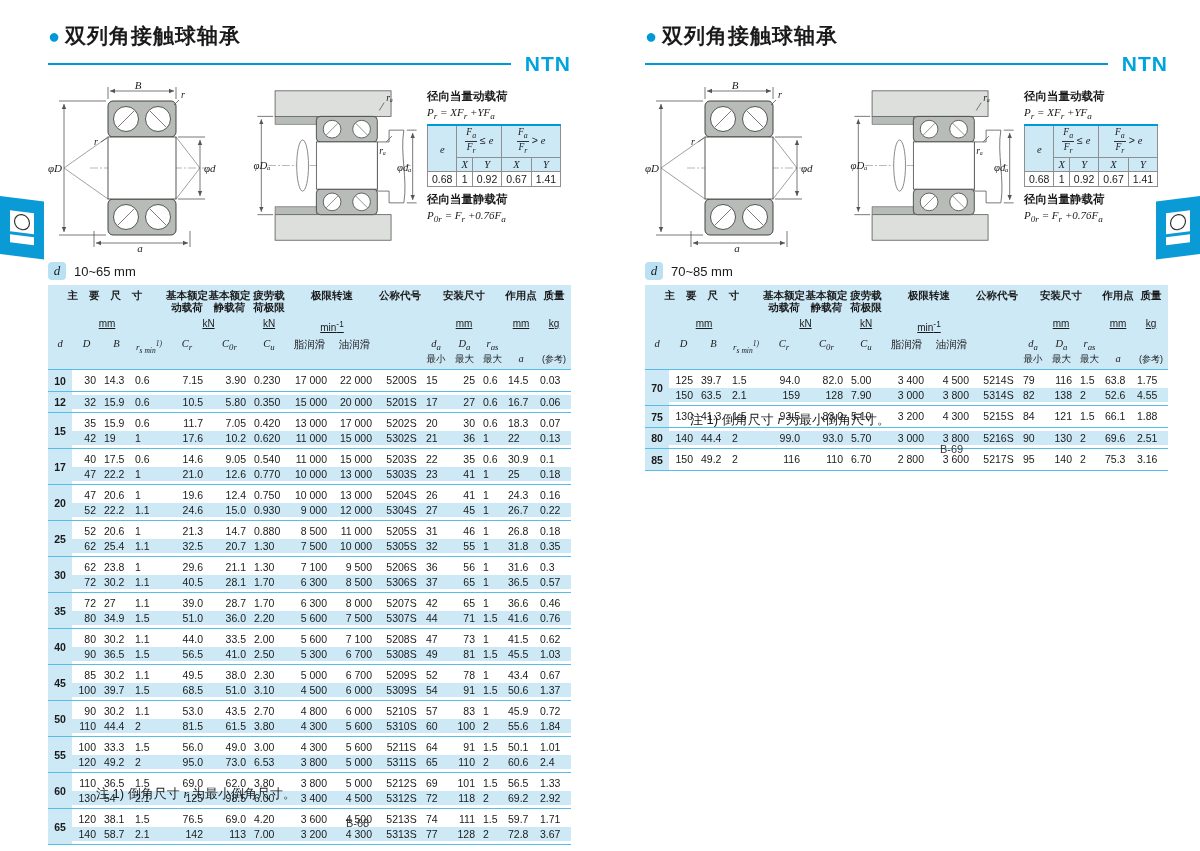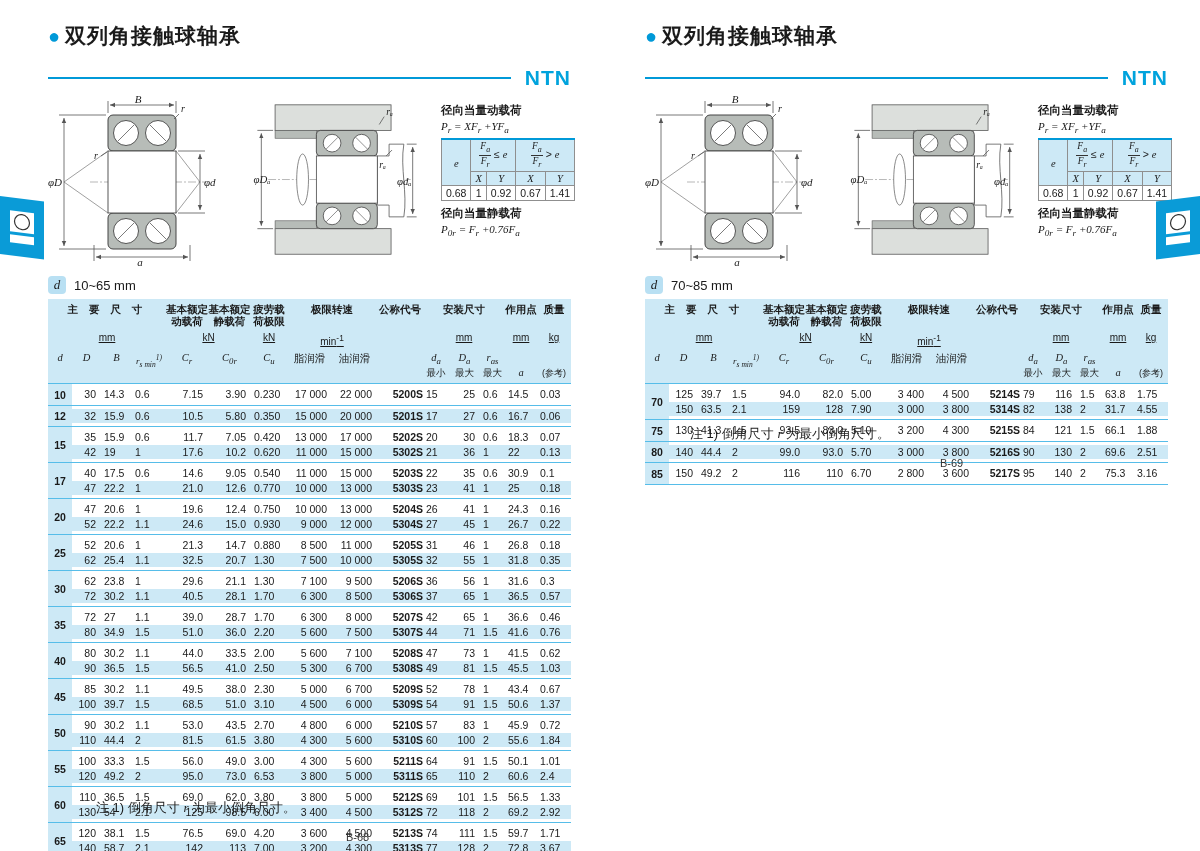--- a/index.html
+++ b/index.html
@@ -10,29 +10,29 @@
   .page{position:absolute;top:0;width:600px;height:851px;}
   .page.left{left:0;} .page.right{left:600px;}
   .content{position:relative;width:523px;}
   .page.left .content{margin-left:48px;}
   .page.right .content{margin-left:45px;}
 
   
   .pghead{margin-top:22px;}
   .titlerow{font-size:21px;font-weight:bold;letter-spacing:1px;display:flex;align-items:center;}
   .bullet{color:var(--accent);font-size:20px;margin-right:4px;line-height:1;}
-  .rulerow{display:flex;align-items:center;margin-top:17px;height:22px;}
+  .rulerow{display:flex;align-items:center;margin-top:3px;height:22px;}
   .rule{flex:1;height:2px;background:var(--accent);margin-right:14px;}
   .logo{color:var(--logo);font-weight:bold;font-size:21px;letter-spacing:1px;}
 
   
   .figs{display:flex;margin-top:6px;height:176px;align-items:flex-start;}
   .figs svg{flex:none;}
   .sym{font-family:"Liberation Serif",serif;font-style:italic;}
-  .loadblock{margin-left:20px;width:150px;font-size:10.5px;margin-top:8px;}
+  .loadblock{margin-left:6px;width:150px;font-size:10.5px;margin-top:8px;}
   .loadtitle{font-weight:bold;font-size:11.5px;}
   .formula{font-family:"Liberation Serif",serif;font-style:italic;font-size:11px;margin:2px 0 3px 0;}
   .loadtab{border-collapse:collapse;border-top:2px solid var(--accent);margin-bottom:5px;}
   .loadtab td{border:1px solid #8f8f8f;text-align:center;padding:1px 4px;font-size:10.5px;}
   .loadtab td.hb{background:var(--lblue);}
   .loadtab .vals td{background:#fff;}
   .frac{display:inline-flex;flex-direction:column;vertical-align:middle;line-height:10px;font-size:9.5px;
         font-family:"Liberation Serif",serif;font-style:italic;}
   .frac .fn{border-bottom:1px solid #333;padding:0 1px;}
 
@@ -55,21 +55,21 @@
   .spread{letter-spacing:4px;}
 
   .tgroup{position:relative;border-top:1px solid var(--sep);padding:3px 0;}
   .tgroup::before{content:"";position:absolute;left:0;top:0;bottom:0;width:24px;background:var(--lblue);}
   .dnum{position:absolute;left:0;top:50%;transform:translateY(-50%);width:24px;text-align:center;
         font-weight:bold;font-size:10.5px;z-index:1;}
   .trow{display:grid;grid-template-columns:var(--cols);height:14.5px;line-height:14.5px;font-size:10.5px;}
   .trow.alt{background:var(--lblue);}
   .cell.ra{text-align:right;padding-right:5px;}
   .cell.la{text-align:left;padding-left:3px;}
-  .cell.code{font-weight:bold;text-align:right;padding-left:3px;}
+  .cell.code{font-weight:normal;text-align:center;padding-left:3px;}
 
   .note{position:absolute;bottom:42px;font-size:13px;}
   .page.left .note{left:48px;} .page.right .note{left:45px;}
   .pagenum{position:absolute;bottom:16px;width:523px;text-align:center;font-size:11px;color:#333;}
   .page.left .pagenum{left:48px;} .page.right .pagenum{left:45px;}
 
   
   .tab{position:absolute;top:196px;width:44px;height:58px;background:#0a9bd7;z-index:5;
        display:flex;align-items:center;justify-content:center;}
   .tab.lefttab{left:0;transform:skewY(7deg);transform-origin:left top;}
@@ -999,21 +999,21 @@
               <div class="cell la">2.1</div>
               <div class="cell ra">159</div>
               <div class="cell ra">128</div>
               <div class="cell la">7.90</div>
               <div class="cell ra">3 000</div>
               <div class="cell ra">3 800</div>
               <div class="cell code">5314S</div>
               <div class="cell la">82</div>
               <div class="cell ra">138</div>
               <div class="cell la">2</div>
-              <div class="cell la">31.7</div>
+              <div class="cell la">52.6</div>
               <div class="cell la">4.55</div>
             </div>
           </div>
           <div class="tgroup">
             <div class="dnum">75</div>
             <div class="trow">
               <div class="cell"></div>
               <div class="cell ra">130</div>
               <div class="cell la">41.3</div>
               <div class="cell la">1.5</div>

